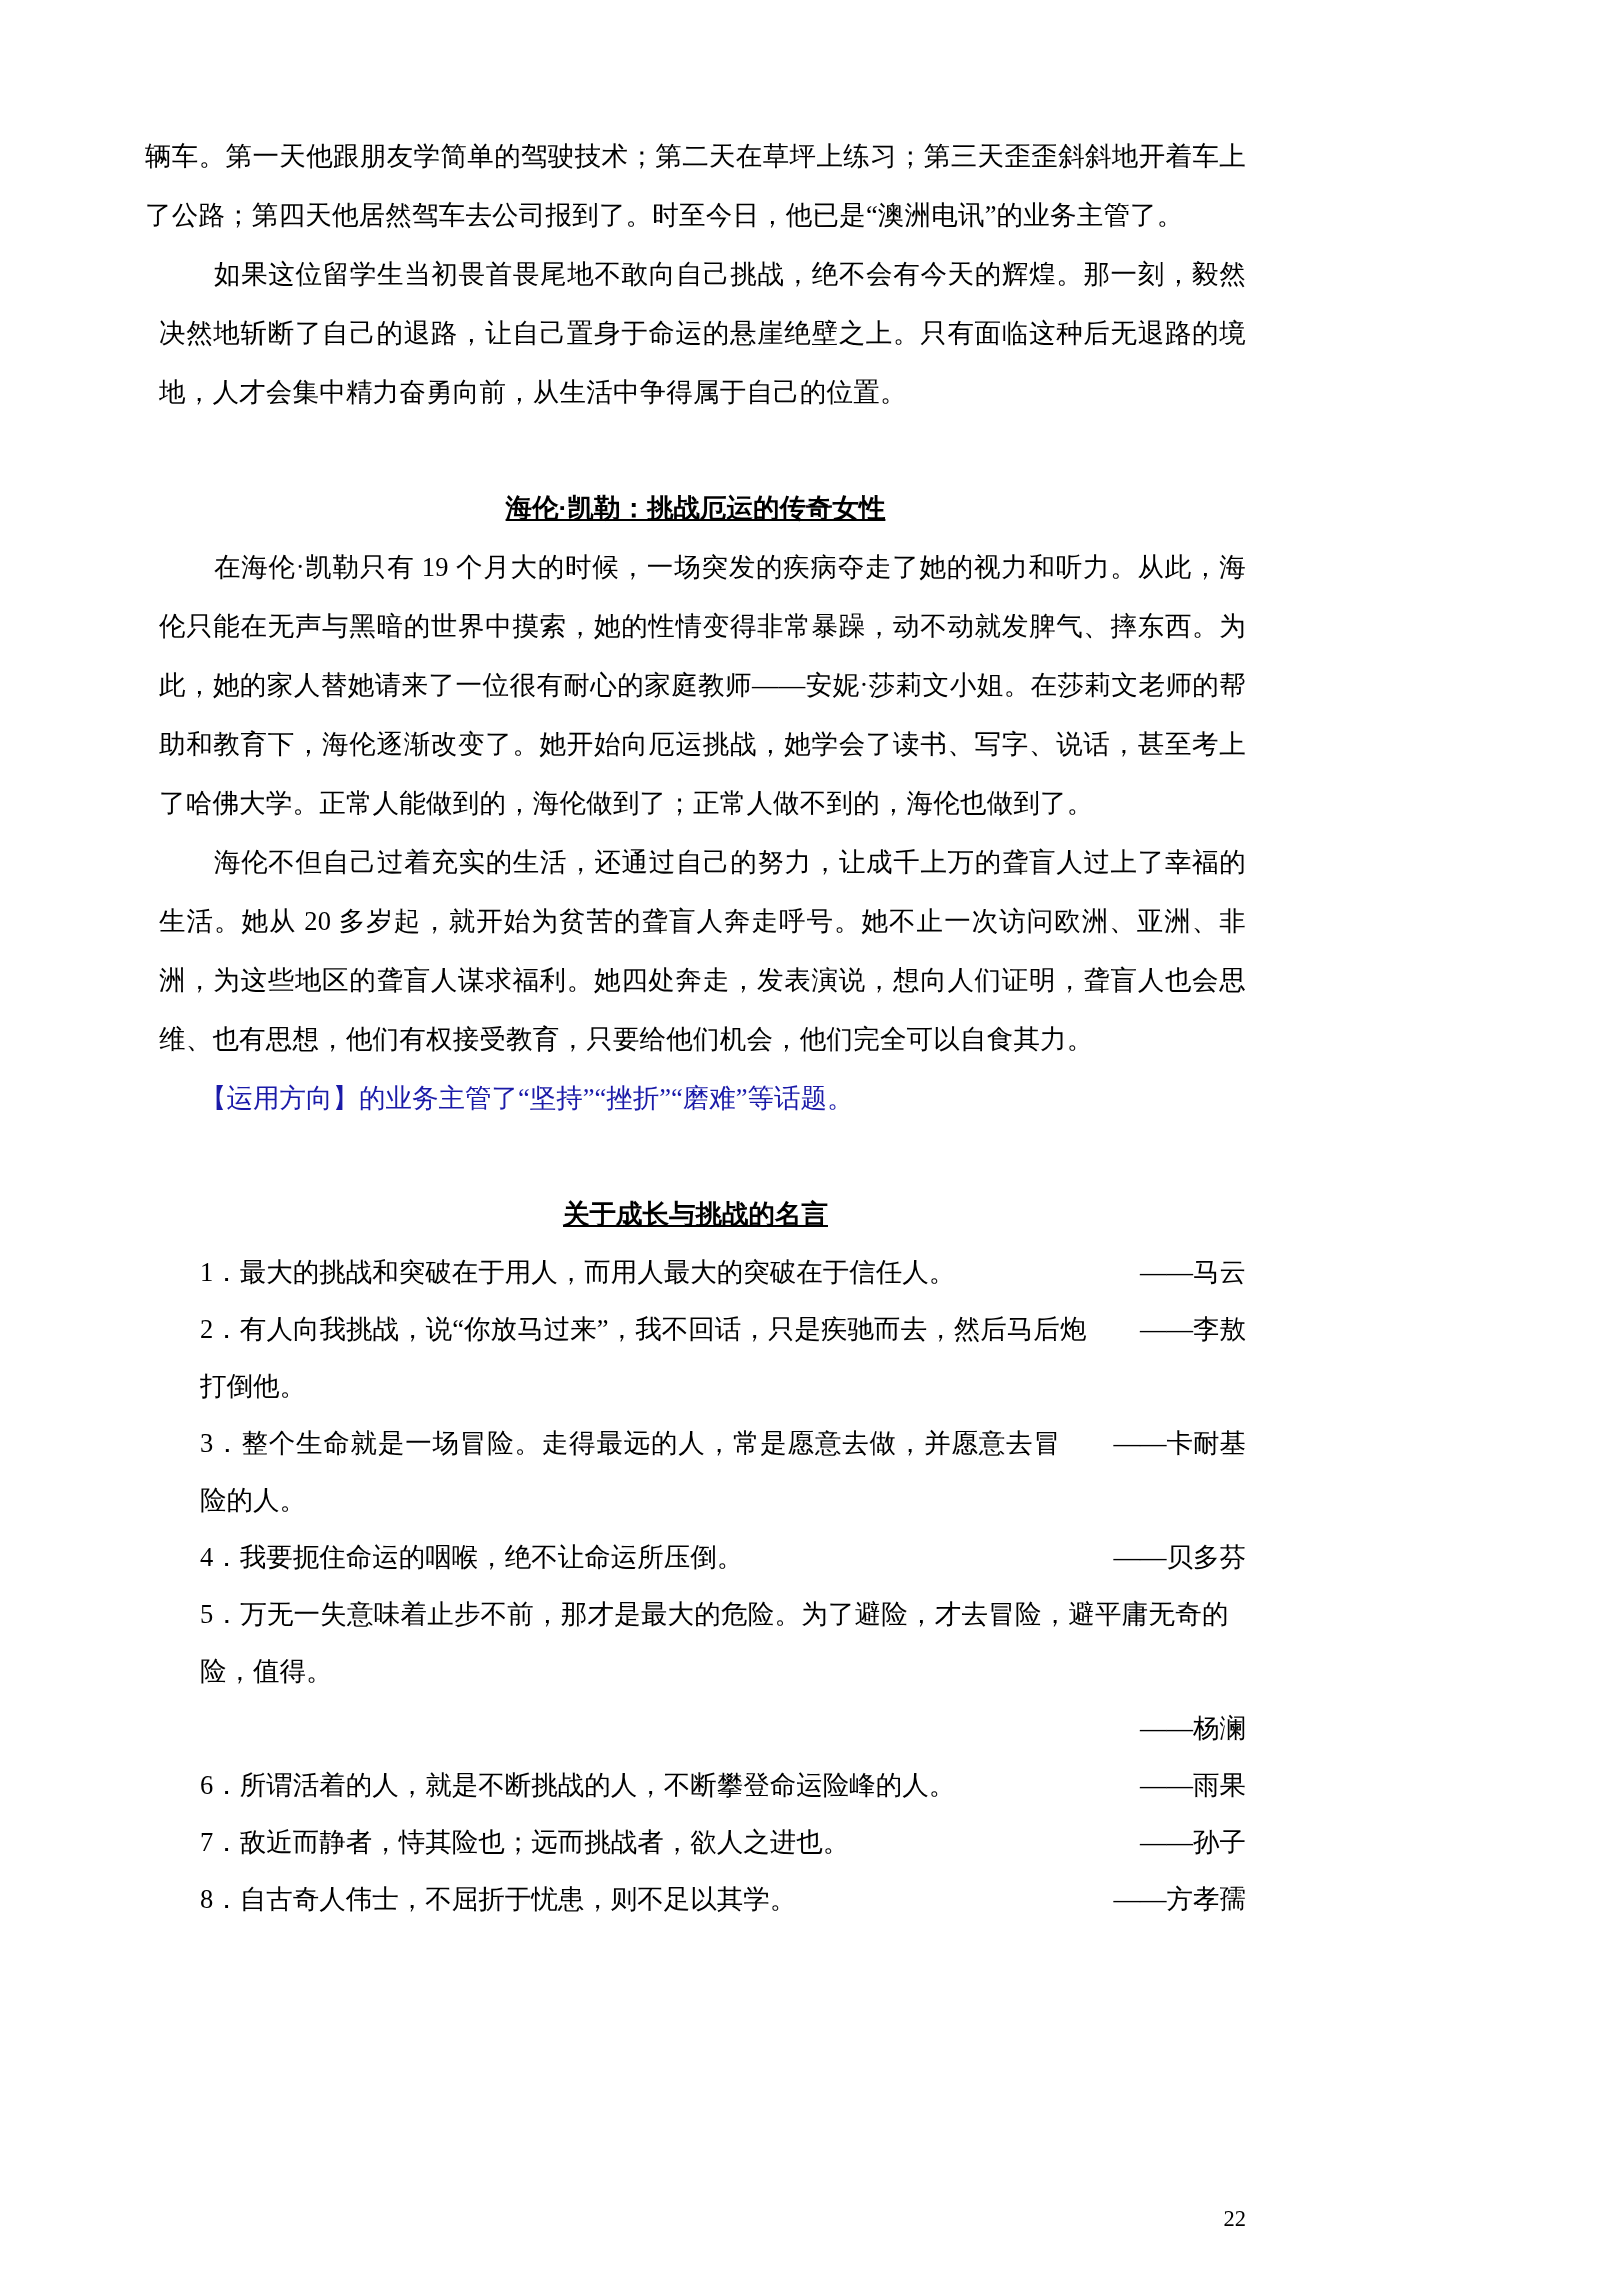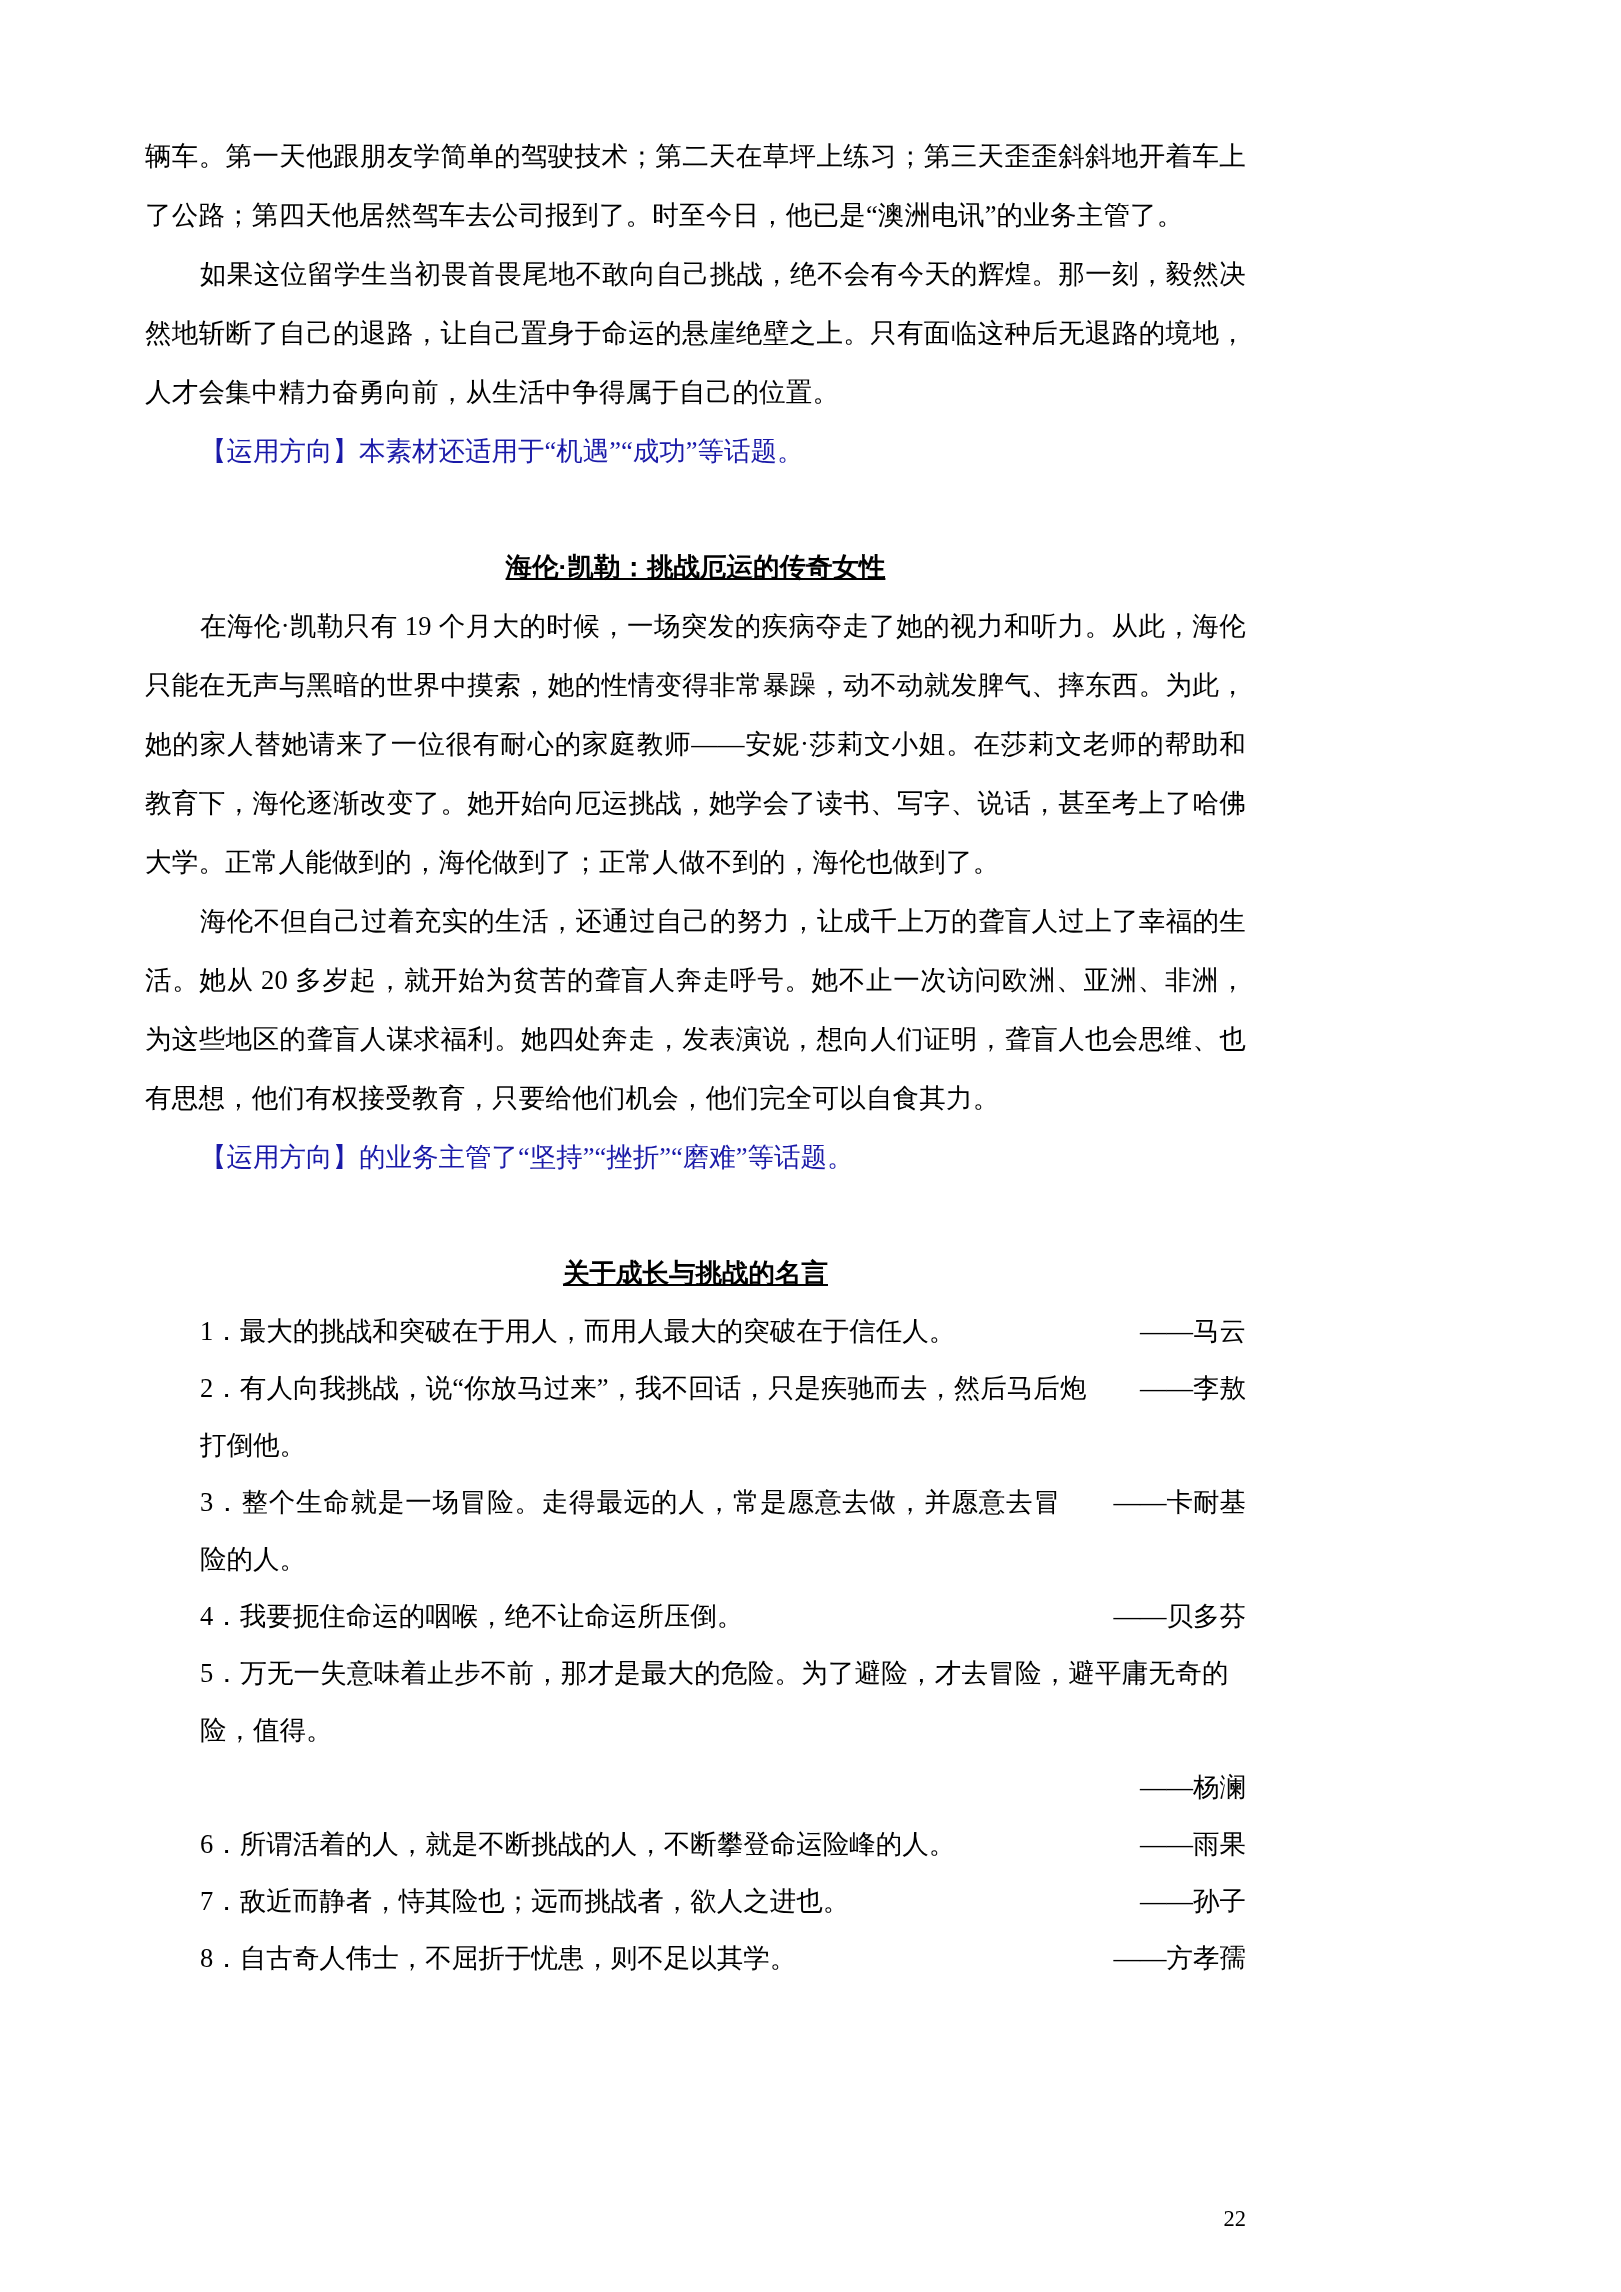--- a/index.html
+++ b/index.html
@@ -23,20 +23,21 @@
   .para {
     font-size: 26.5px;
     line-height: 59px;
     text-align: justify;
     text-justify: inter-ideograph;
     margin: 0;
     letter-spacing: 0.2px;
   }
   .indent {
     text-indent: 55px;
+    margin-left: 14px;
   }
   .usage {
     font-size: 26.5px;
     line-height: 59px;
     margin: 0;
     text-indent: 55px;
     color: #1a1aa8;
   }
   .usage .tag {
     color: #1a1aa8;
@@ -93,21 +94,20 @@
 </style>
 </head>
 <body>
 
 <div class="page">
 
   <p class="para">辆车。第一天他跟朋友学简单的驾驶技术；第二天在草坪上练习；第三天歪歪斜斜地开着车上了公路；第四天他居然驾车去公司报到了。时至今日，他已是“澳洲电讯”的业务主管了。</p>
 
   <p class="para indent">如果这位留学生当初畏首畏尾地不敢向自己挑战，绝不会有今天的辉煌。那一刻，毅然决然地斩断了自己的退路，让自己置身于命运的悬崖绝壁之上。只有面临这种后无退路的境地，人才会集中精力奋勇向前，从生活中争得属于自己的位置。</p>
 
-  <p class="usage"><span class="tag">【运用方向】</span><span class="body">本素材还适用于“机遇”“成功”等话题。</span></p>
 
   <div class="spacer-lg"></div>
 
   <h2 class="section-title">海伦·凯勒：挑战厄运的传奇女性</h2>
 
   <p class="para indent">在海伦·凯勒只有 19 个月大的时候，一场突发的疾病夺走了她的视力和听力。从此，海伦只能在无声与黑暗的世界中摸索，她的性情变得非常暴躁，动不动就发脾气、摔东西。为此，她的家人替她请来了一位很有耐心的家庭教师——安妮·莎莉文小姐。在莎莉文老师的帮助和教育下，海伦逐渐改变了。她开始向厄运挑战，她学会了读书、写字、说话，甚至考上了哈佛大学。正常人能做到的，海伦做到了；正常人做不到的，海伦也做到了。</p>
 
   <p class="para indent">海伦不但自己过着充实的生活，还通过自己的努力，让成千上万的聋盲人过上了幸福的生活。她从 20 多岁起，就开始为贫苦的聋盲人奔走呼号。她不止一次访问欧洲、亚洲、非洲，为这些地区的聋盲人谋求福利。她四处奔走，发表演说，想向人们证明，聋盲人也会思维、也有思想，他们有权接受教育，只要给他们机会，他们完全可以自食其力。</p>
 
   <p class="usage"><span class="tag">【运用方向】</span><span class="body">的业务主管了“坚持”“挫折”“磨难”等话题。</span></p>

